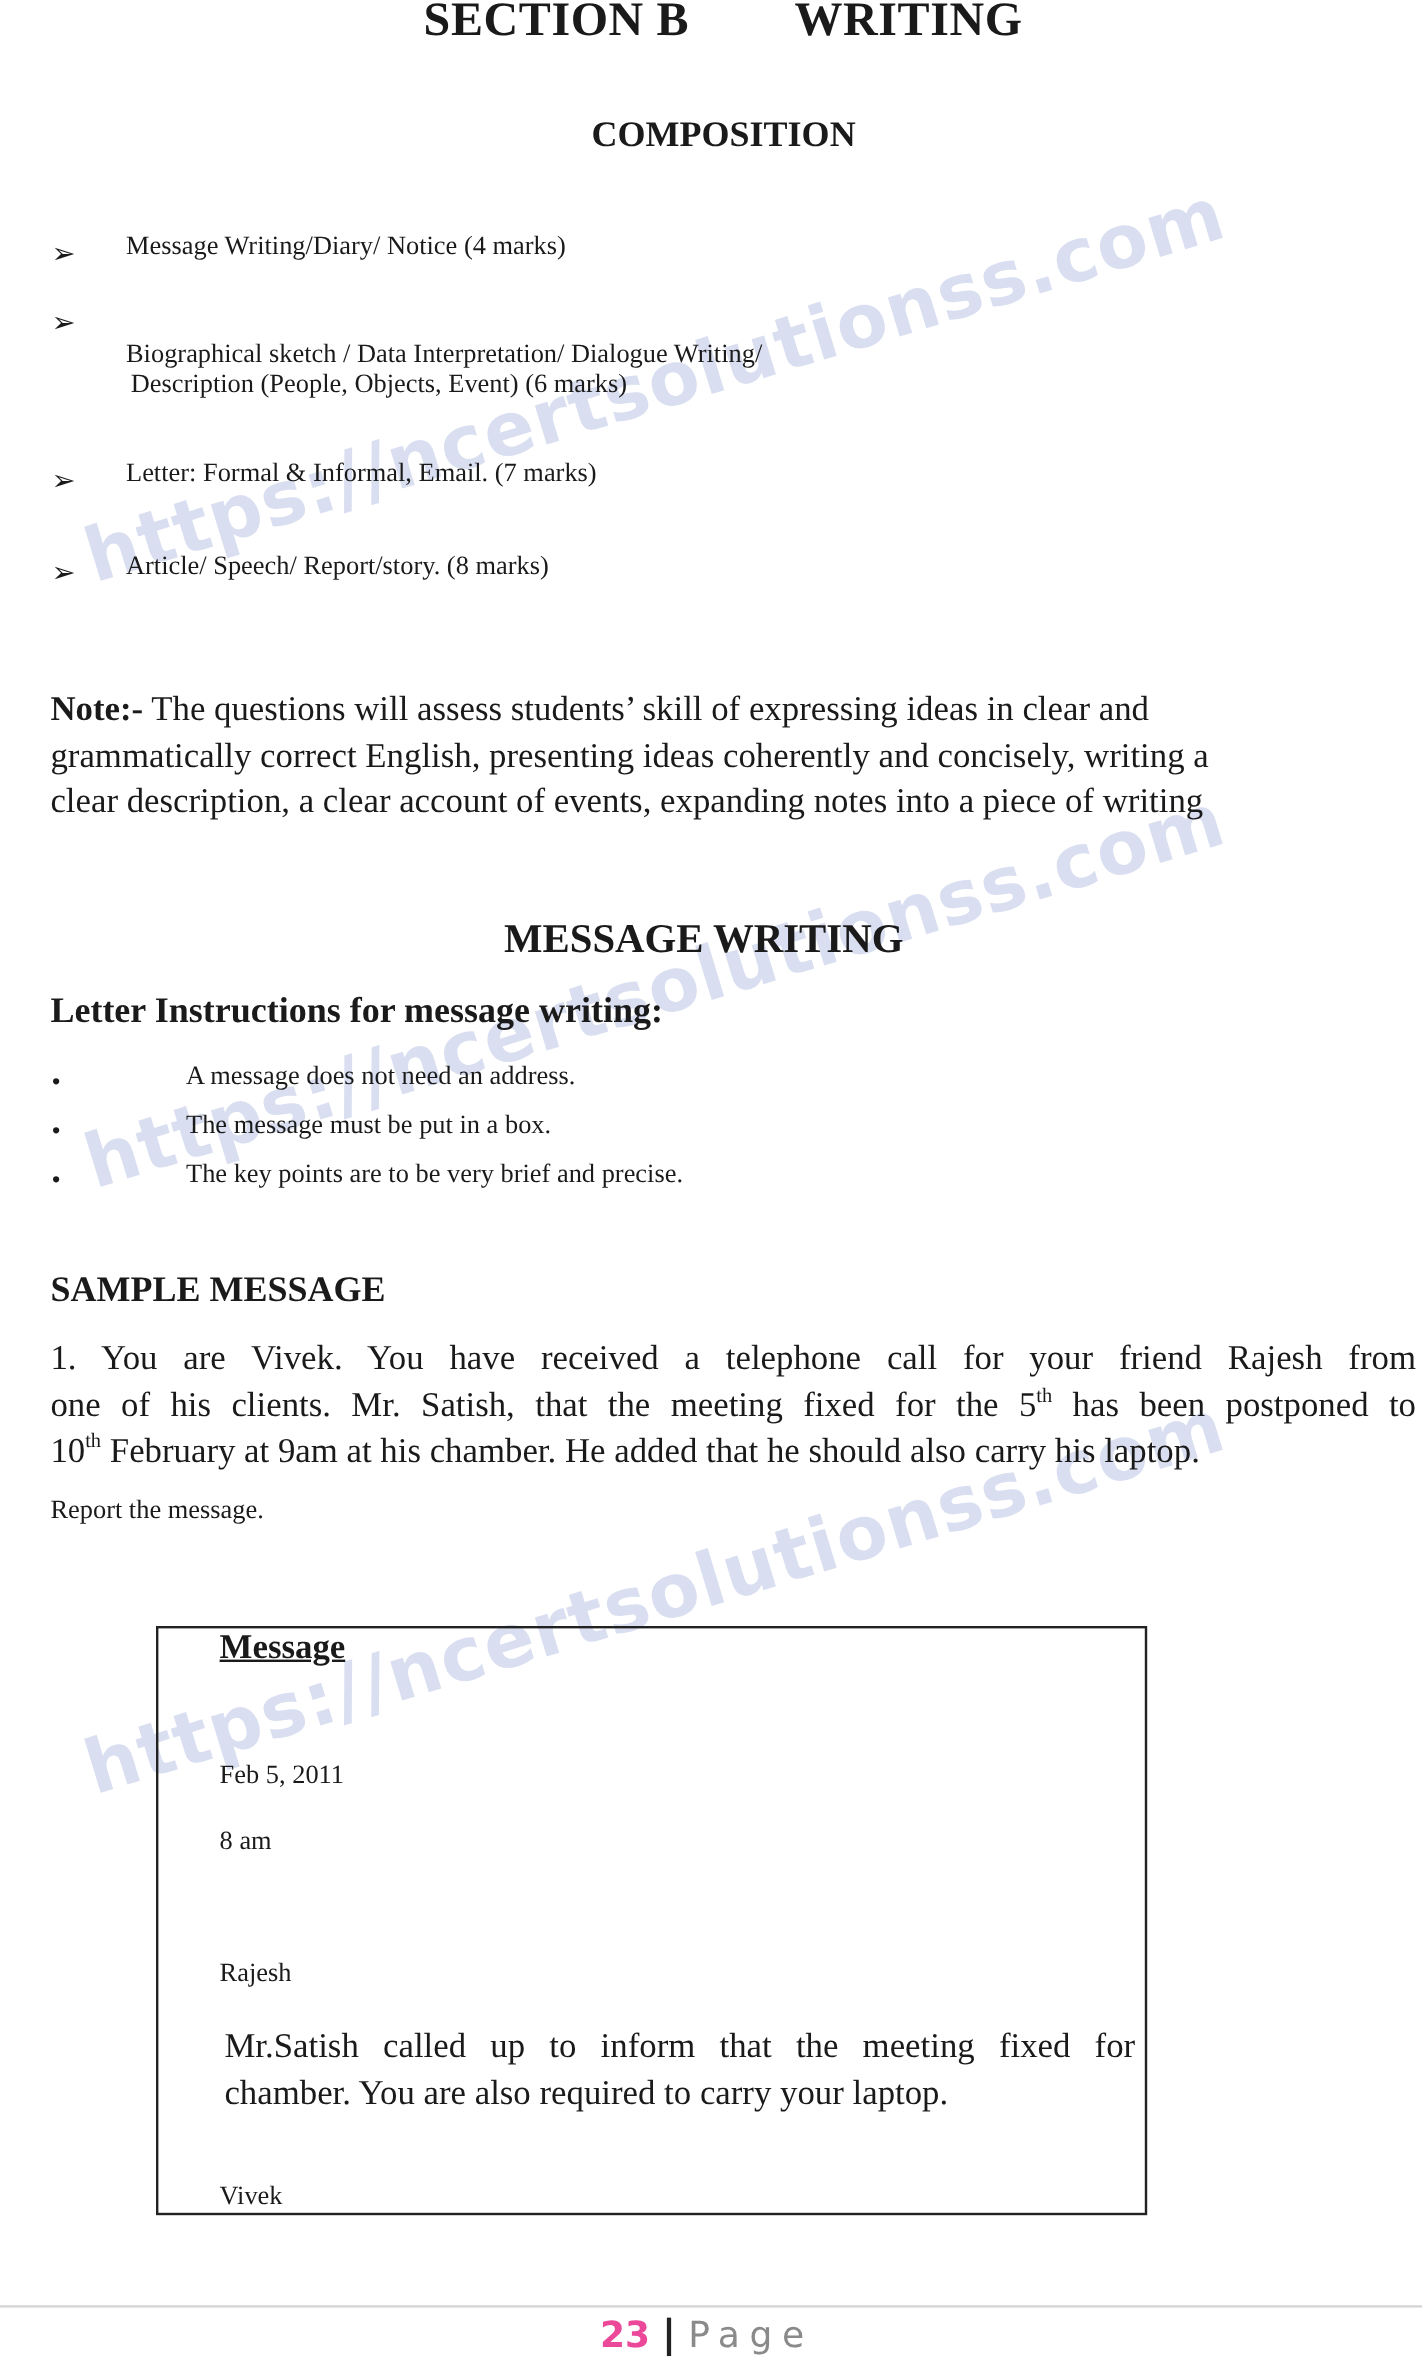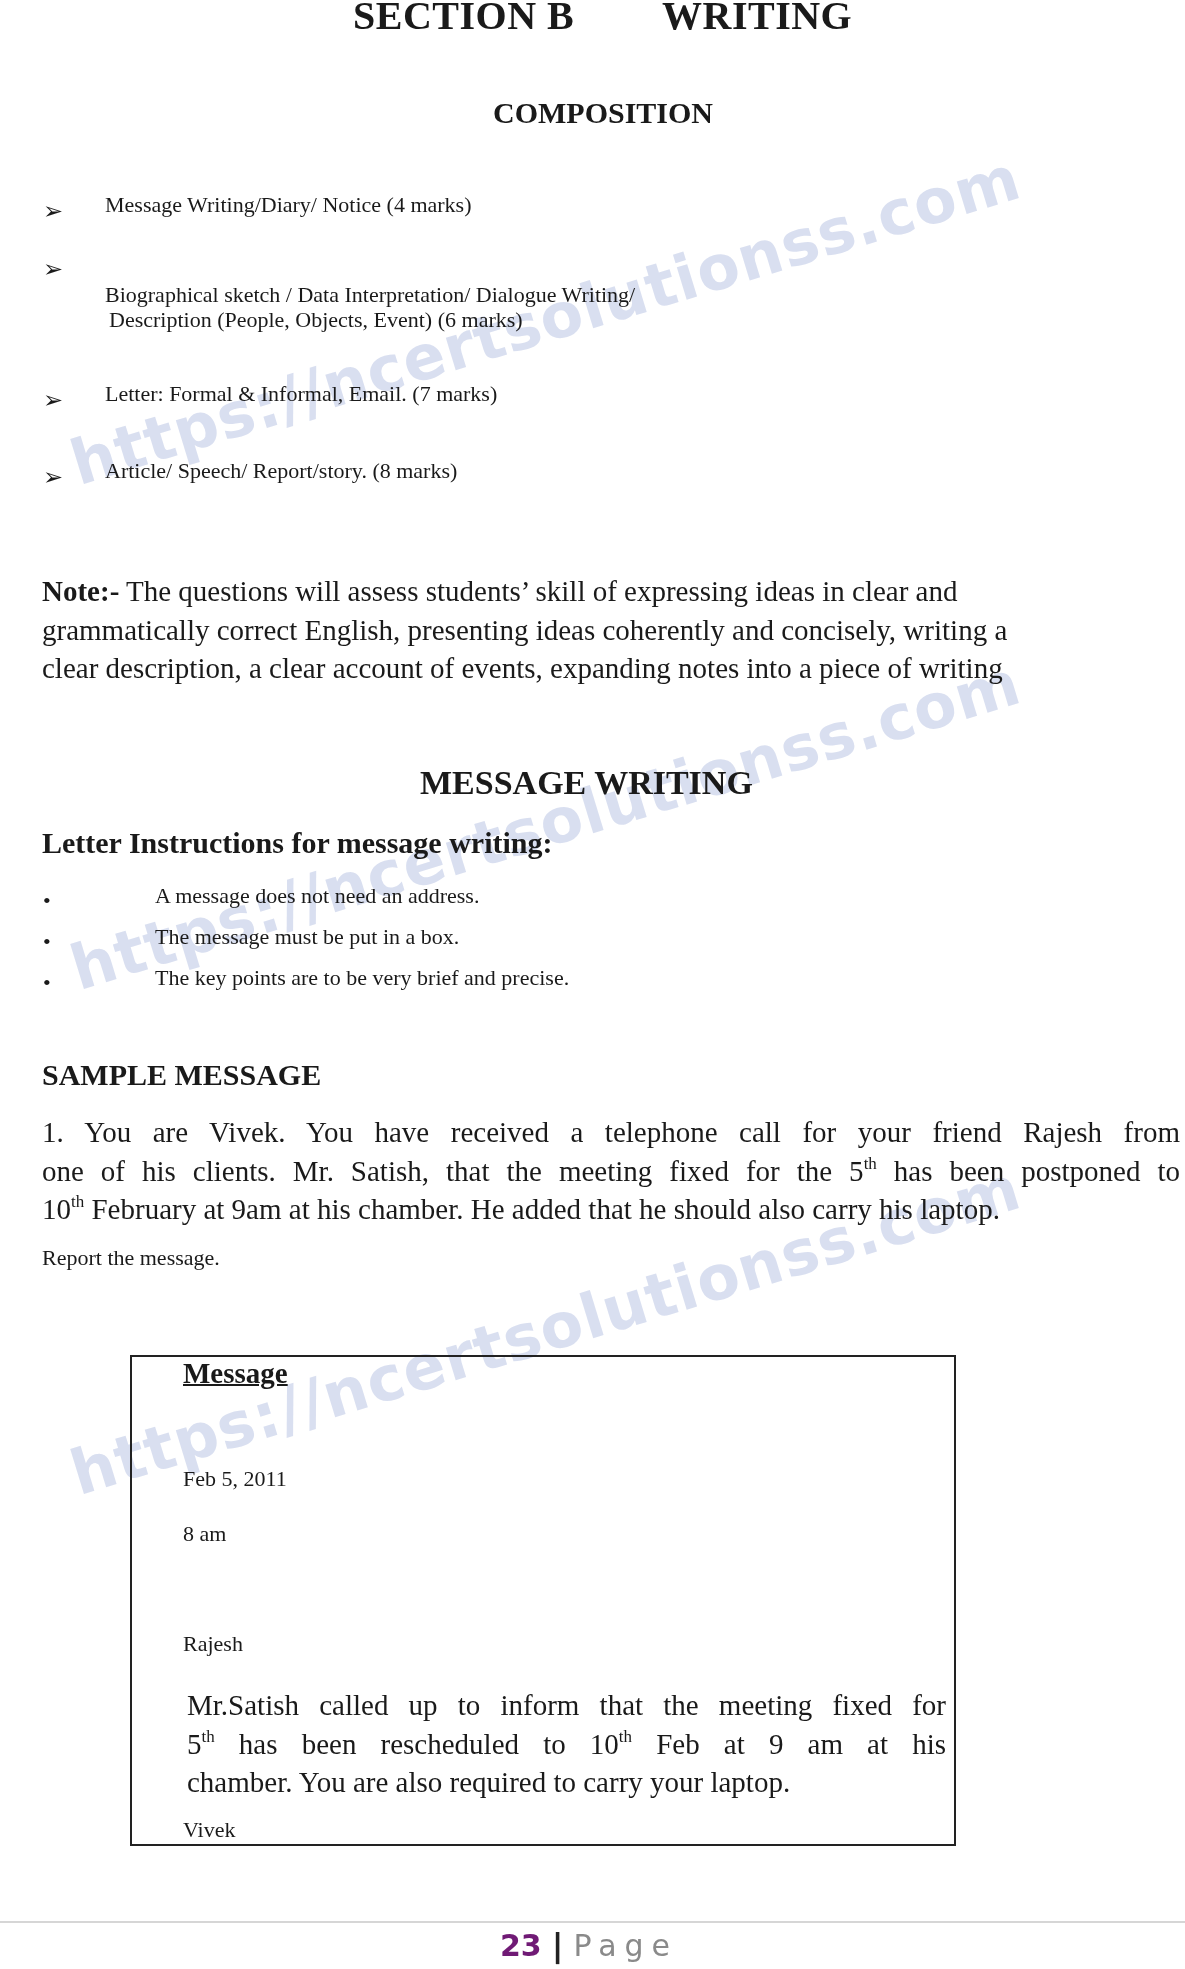--- a/index.html
+++ b/index.html
@@ -15,21 +15,21 @@
   .hb { font-size: 30px; font-weight: bold; }
   .t { font-size: 22px; }
   .arrow { font-family: "DejaVu Sans", sans-serif; font-size: 24px; }
   .dot { font-size: 22px; }
   .para { position: absolute; font-size: 29px; line-height: 38.5px; }
   .justify { text-align: justify; text-align-last: left; }
   sup { font-size: 17px; line-height: 0; vertical-align: 12px; }
   .box { position: absolute; left: 130px; top: 1355px; width: 826px; height: 491px;
          border: 2px solid #222; box-sizing: border-box; }
   .footer-line { position: absolute; left: 0; top: 1921px; width: 1185px; height: 2px; background: #d6d6d6; }
-  .pg-num { font-family: "DejaVu Sans", sans-serif; font-weight: bold; font-size: 30px; color: #701a75; }
+  .pg-num { font-family: "DejaVu Sans", sans-serif; font-weight: bold; font-size: 30px; color: #ec4899; }
   .pg-bar { font-family: "DejaVu Sans", sans-serif; font-weight: bold; font-size: 32px; color: #222; }
   .pg-word { font-family: "DejaVu Sans", sans-serif; font-size: 30px; color: #8a8a8a; letter-spacing: 8px; }
 </style>
 </head>
 <body>
 
 <div class="wm" style="left:62px; top:430px;">https://ncertsolutionss.com</div>
 <div class="wm" style="left:62px; top:935px;">https://ncertsolutionss.com</div>
 <div class="wm" style="left:62px; top:1440px;">https://ncertsolutionss.com</div>
 
@@ -81,21 +81,20 @@
 
 <div class="abs t" style="left:42px; top:1245px;">Report the message.</div>
 
 <div class="box"></div>
 <div class="abs" style="left:183px; top:1357px; font-size:29px; font-weight:bold; text-decoration: underline; text-decoration-thickness: 2px;">Message</div>
 <div class="abs t" style="left:183px; top:1466px;">Feb 5, 2011</div>
 <div class="abs t" style="left:183px; top:1521px;">8 am</div>
 <div class="abs t" style="left:183px; top:1631px;font-family:Liberation Serif, serif;">Rajesh</div>
 <div class="para" style="left:187px; top:1686px; width:759px;">
   <div style="text-align: justify; text-align-last: justify;">Mr.Satish called up to inform that the meeting fixed for</div>
-  <div style="text-align: justify; text-align-last: justify;"><span>5</span><sup>th</sup><span> has been rescheduled to 10</span><sup>th</sup><span> Feb at 9 am at his</span></div>
   <div>chamber. You are also required to carry your laptop.</div>
 </div>
 <div class="abs t" style="left:183px; top:1817px;">Vivek</div>
 
 <div class="footer-line"></div>
 <div class="abs" style="left:500px; top:1926px;">
   <span class="pg-num">23</span>
   <span class="pg-bar" style="margin:0 6px;">|</span>
   <span class="pg-word">Page</span>
 </div>

